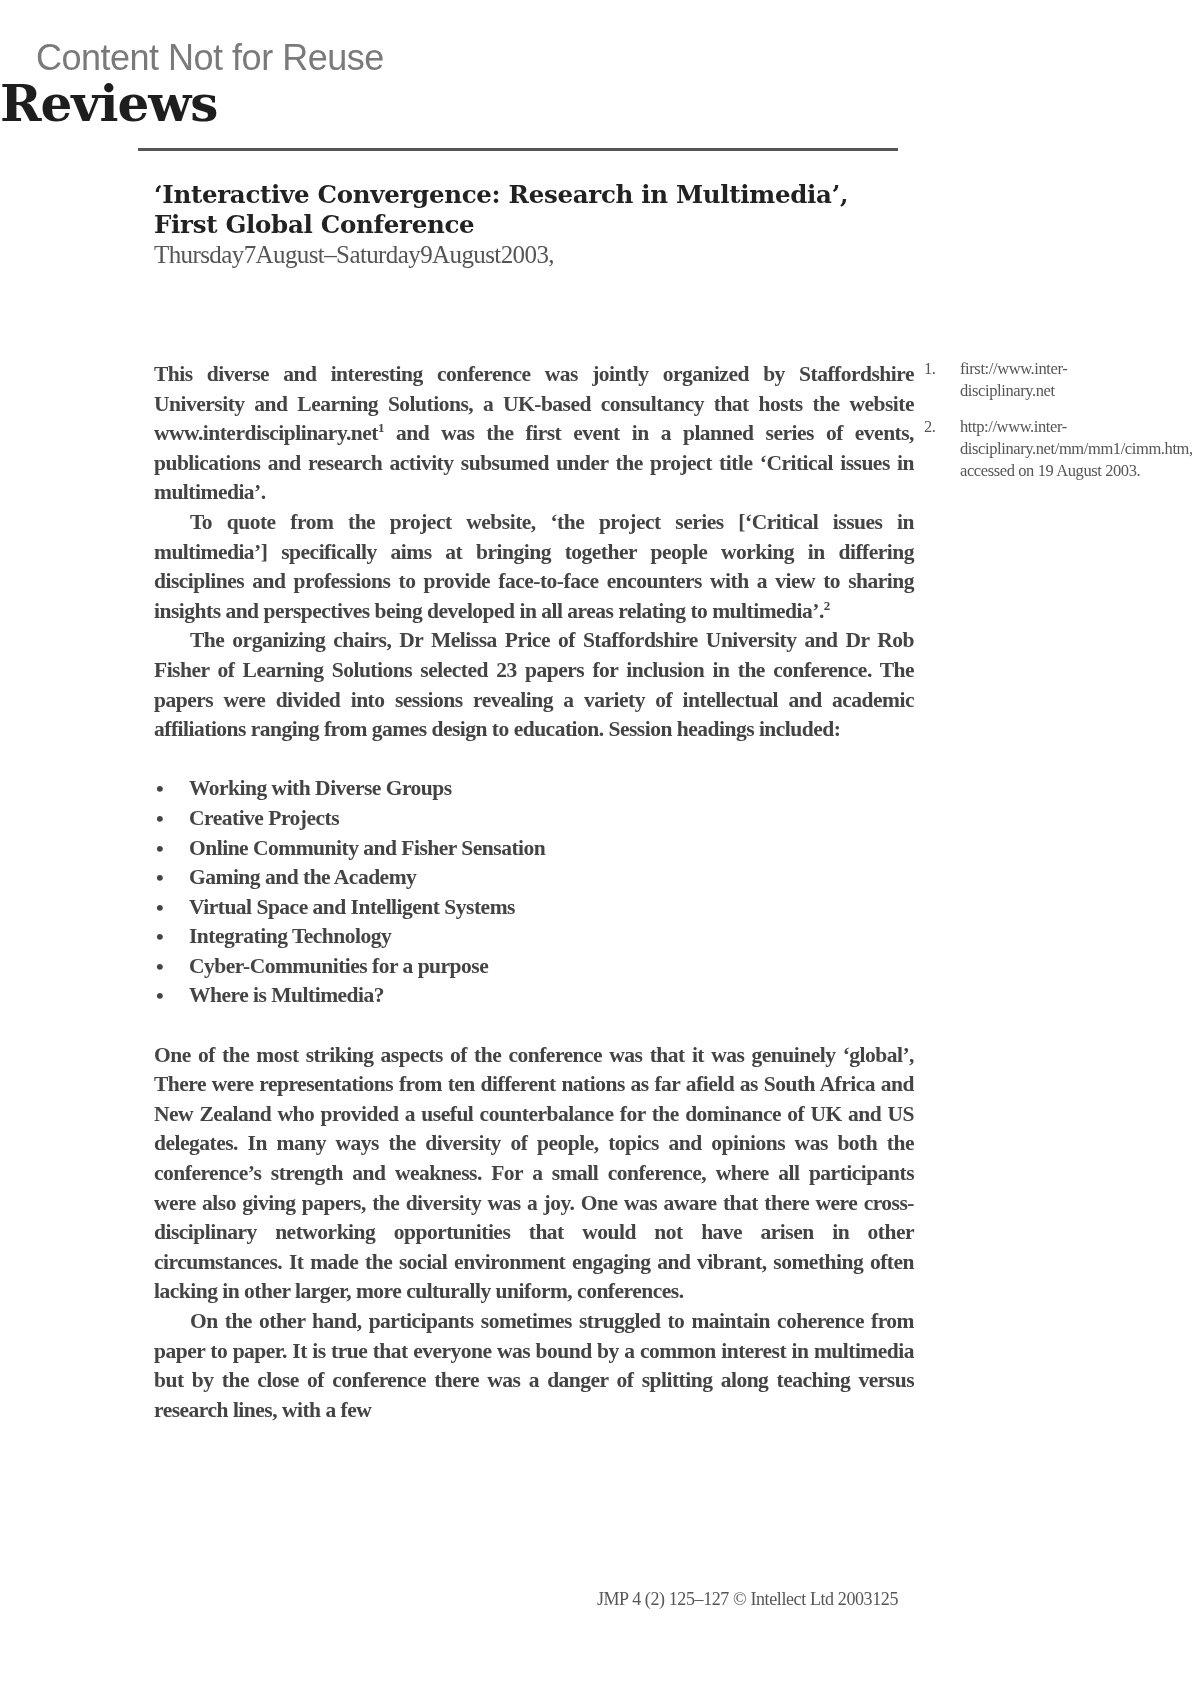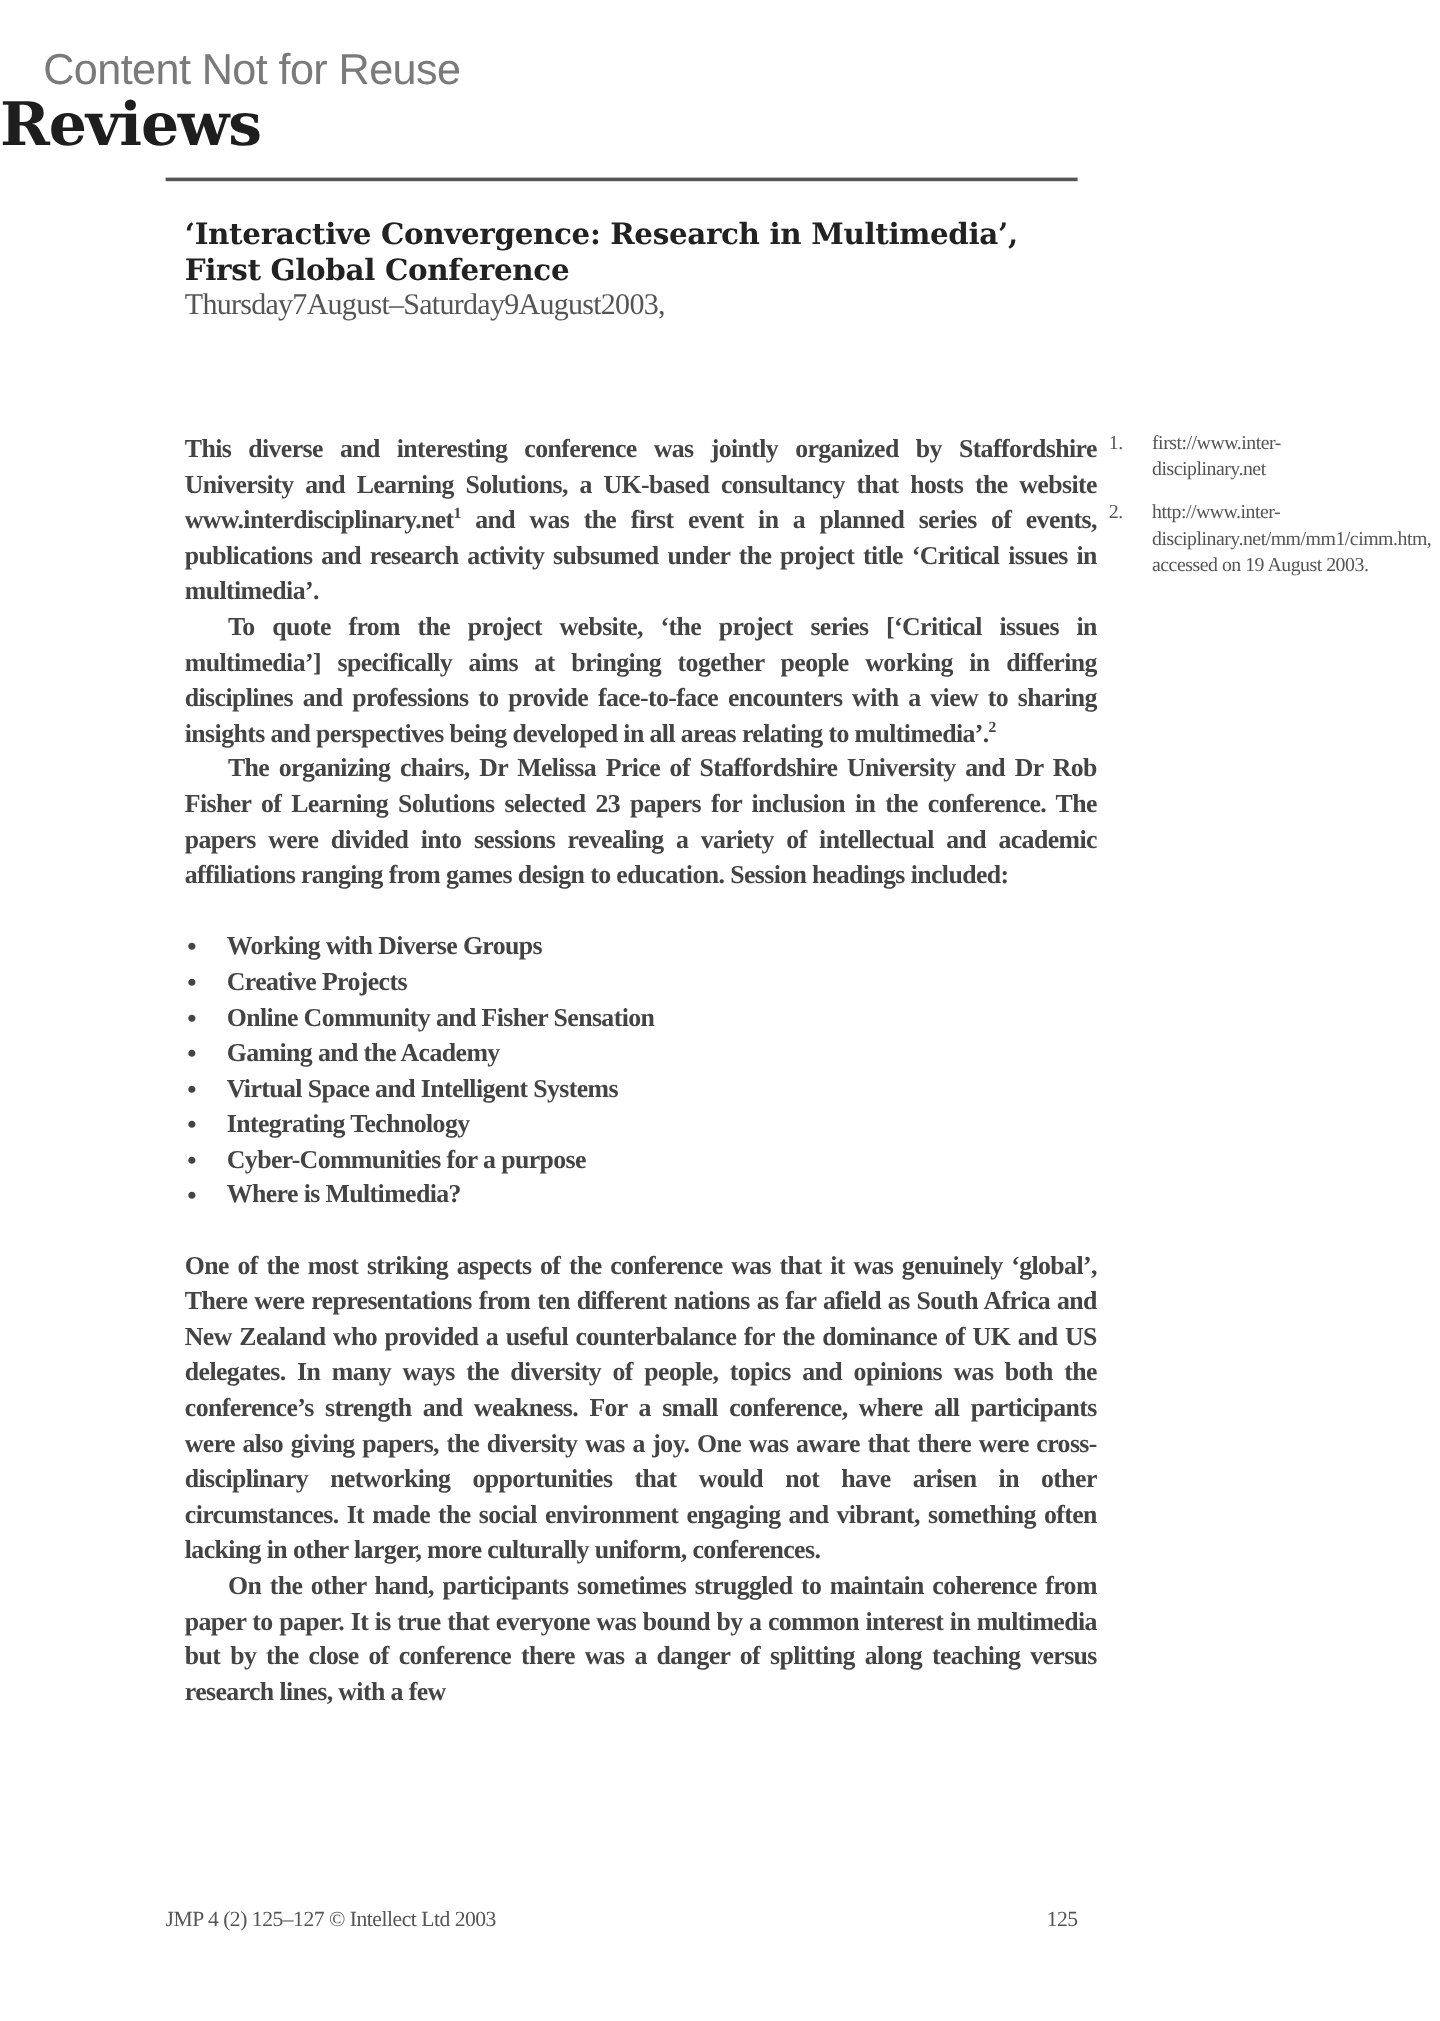--- a/index.html
+++ b/index.html
@@ -52,21 +52,21 @@
     .footnotes {
       position: absolute; left: 924px; width: 236px; top: 358px;
       font-family: "Liberation Serif", serif; font-size: 16.5px; line-height: 22px;
       color: #555555; letter-spacing: -0.4px;
     }
     .fn { display: flex; margin-bottom: 14px; }
     .fn-num { width: 36px; flex: none; }
     .fn-text { flex: 1; }
     .footer {
       position: absolute; left: 138px; width: 760px; top: 1588px;
-      display: flex; justify-content: space-between;
+      display: flex; justify-content: flex-end;
       font-family: "Liberation Serif", serif; font-size: 18px; line-height: 22px;
       color: #555555; letter-spacing: -0.4px;
     }
   </style>
 </head>
 <body>
 
 <div class="watermark">Content Not for Reuse</div>
 
 <div class="section-title">Reviews</div>

